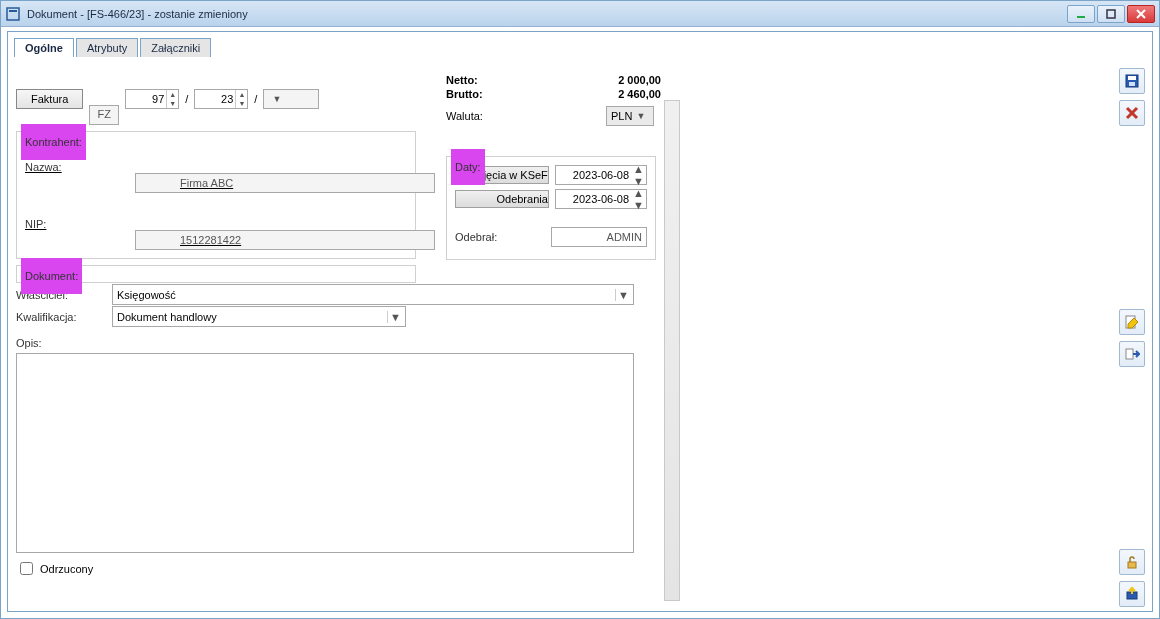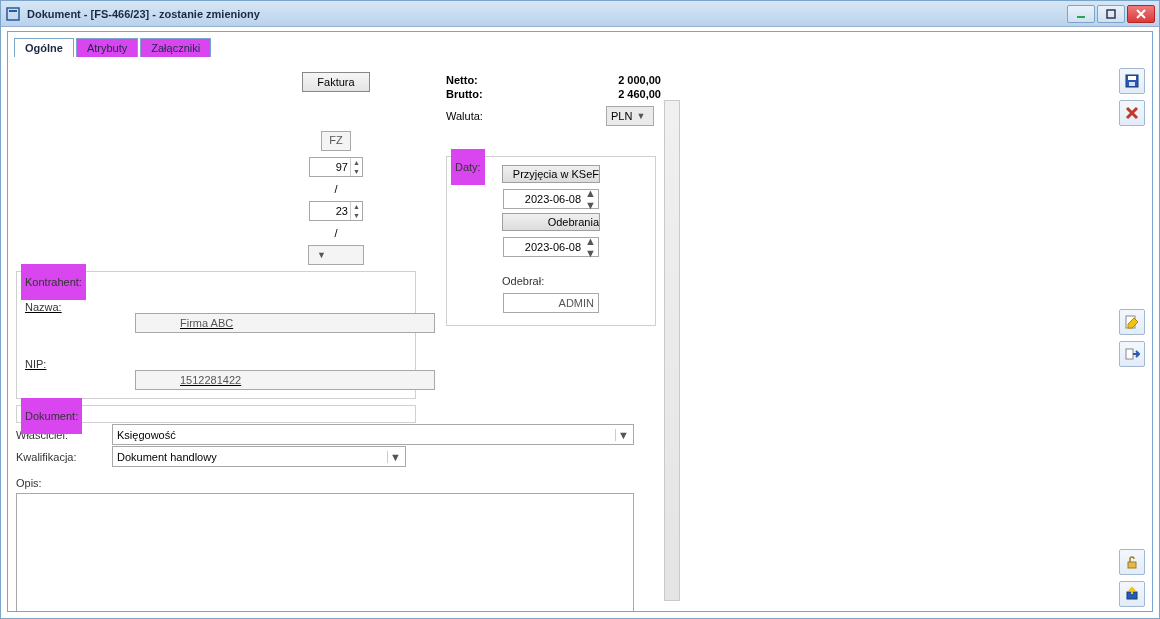--- a/index.html
+++ b/index.html
@@ -5,54 +5,54 @@
   * { box-sizing: border-box; font-family: Tahoma, Verdana, sans-serif; font-size: 11px; }
   body { margin: 0; background: #fff; }
   .window {
     width: 1160px; height: 619px; position: relative;
     border: 1px solid #7aa5c9; background: #fff;
     box-shadow: 0 0 2px rgba(0,0,0,.2);
   }
   .titlebar {
     height: 26px; background: linear-gradient(#d7e6f5,#b9d3ec);
     border-bottom: 1px solid #97afd1; display: flex; align-items: center;
-    padding: 0 4px; color: #1a2a45; font-weight: bold;
+    padding: 0 4px; color: #1a2a45; font-weight: normal;
   }
   .titlebar .icon { width: 16px; height: 16px; margin-right: 6px; }
   .titlebar .title { flex: 1; }
   .winbtns { display: flex; gap: 2px; }
   .winbtn {
     width: 28px; height: 18px; border: 1px solid #7aa5c9; border-radius: 2px;
     background: linear-gradient(#eaf2fb,#cfe0f3); display: flex; align-items: center; justify-content: center;
     cursor: pointer;
   }
   .winbtn.close { background: linear-gradient(#f07a7a,#d93a3a); border-color:#b22; color:#fff; }
   .winbtn svg { width: 10px; height: 10px; }
   .client {
     position: absolute; top: 30px; left: 6px; right: 6px; bottom: 6px;
     border: 1px solid #7aa5c9; background: #fff; overflow: hidden;
   }
   .tabs { display: flex; gap: 2px; padding: 6px 6px 0 6px; }
   .tab {
-    border: 1px solid #7aa5c9; padding: 3px 10px; background:#d946ef; cursor:pointer;
+    border: 1px solid #7aa5c9; padding: 3px 10px; background:#e5e5e5; cursor:pointer;
     border-bottom: none; color:#1a2a45;
   }
   .tab.active { background:#fff; font-weight: bold; }
   .content { position: absolute; top: 32px; left: 0; right: 0; bottom: 0; padding: 6px 10px; }
   .left { position: absolute; left: 8px; top: 8px; width: 640px; }
   .rightbar { position: absolute; right: 4px; top: 4px; bottom: 4px; width: 32px; display:flex; flex-direction:column; justify-content:space-between; align-items:center;}
   .rightbar .group { display:flex; flex-direction:column; gap:6px; align-items:center;}
   .iconbtn {
     width: 26px; height: 26px; border:1px solid #a0b8d0; background:linear-gradient(#f4f8fd,#e2ecf7);
     display:flex;align-items:center;justify-content:center;cursor:pointer;border-radius:2px;
   }
   .iconbtn svg { width:16px; height:16px; }
   .scroll-divider { position:absolute; top:36px; bottom:10px; left:656px; width:16px;
     background:linear-gradient(#f0f0f0,#e4e4e4); border:1px solid #c9c9c9;}
-  .row { display:flex; align-items:center; gap:6px; margin-bottom:4px;flex-direction:column;}
+  .row { display:flex; align-items:center; gap:6px; margin-bottom:4px;}
   .lbl { color:#333;}
   .btn {
     border:1px solid #888; background:linear-gradient(#f6f6f6,#e4e4e4); padding:3px 14px; cursor:pointer;
   }
   .input {
     border:1px solid #a8a8a8; background:#fff; padding:2px 4px; height:20px; color:#555;
   }
   .input.ro { background:#f4f4f4; color:#555;margin-top:33px;}
   .spin {
     display:inline-flex; border:1px solid #a8a8a8; height:20px; align-items:center; background:#fff;

